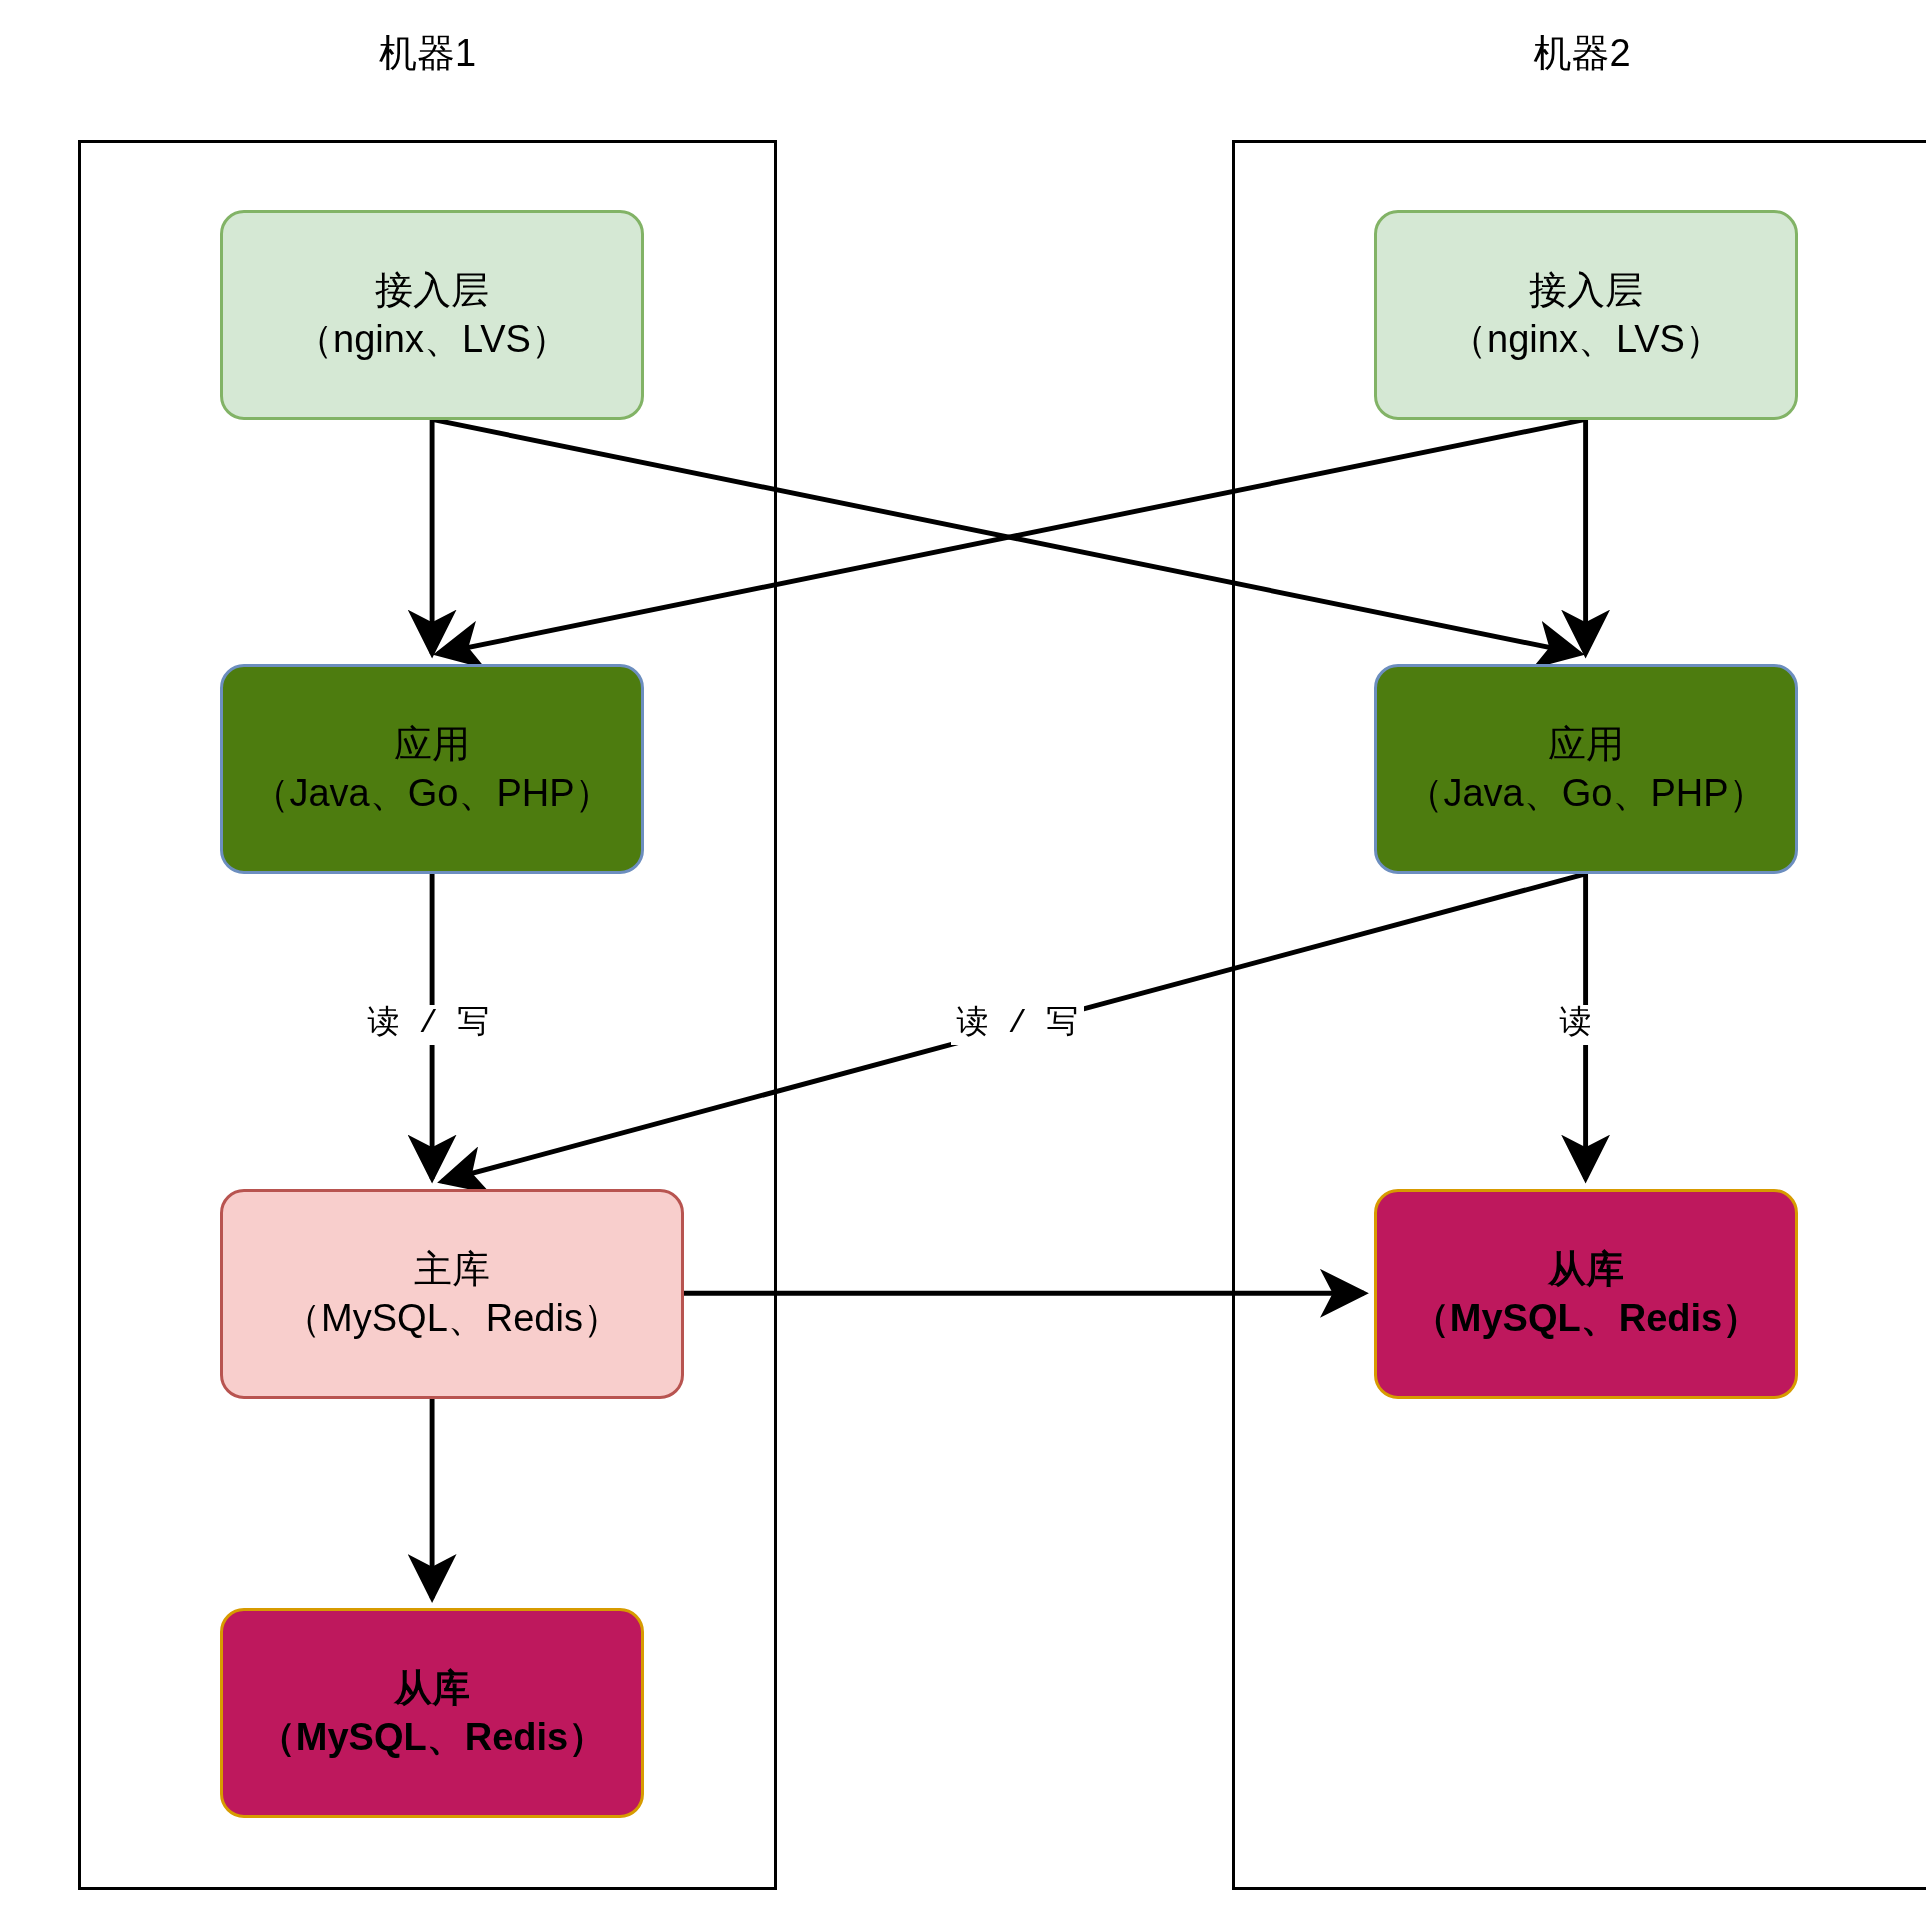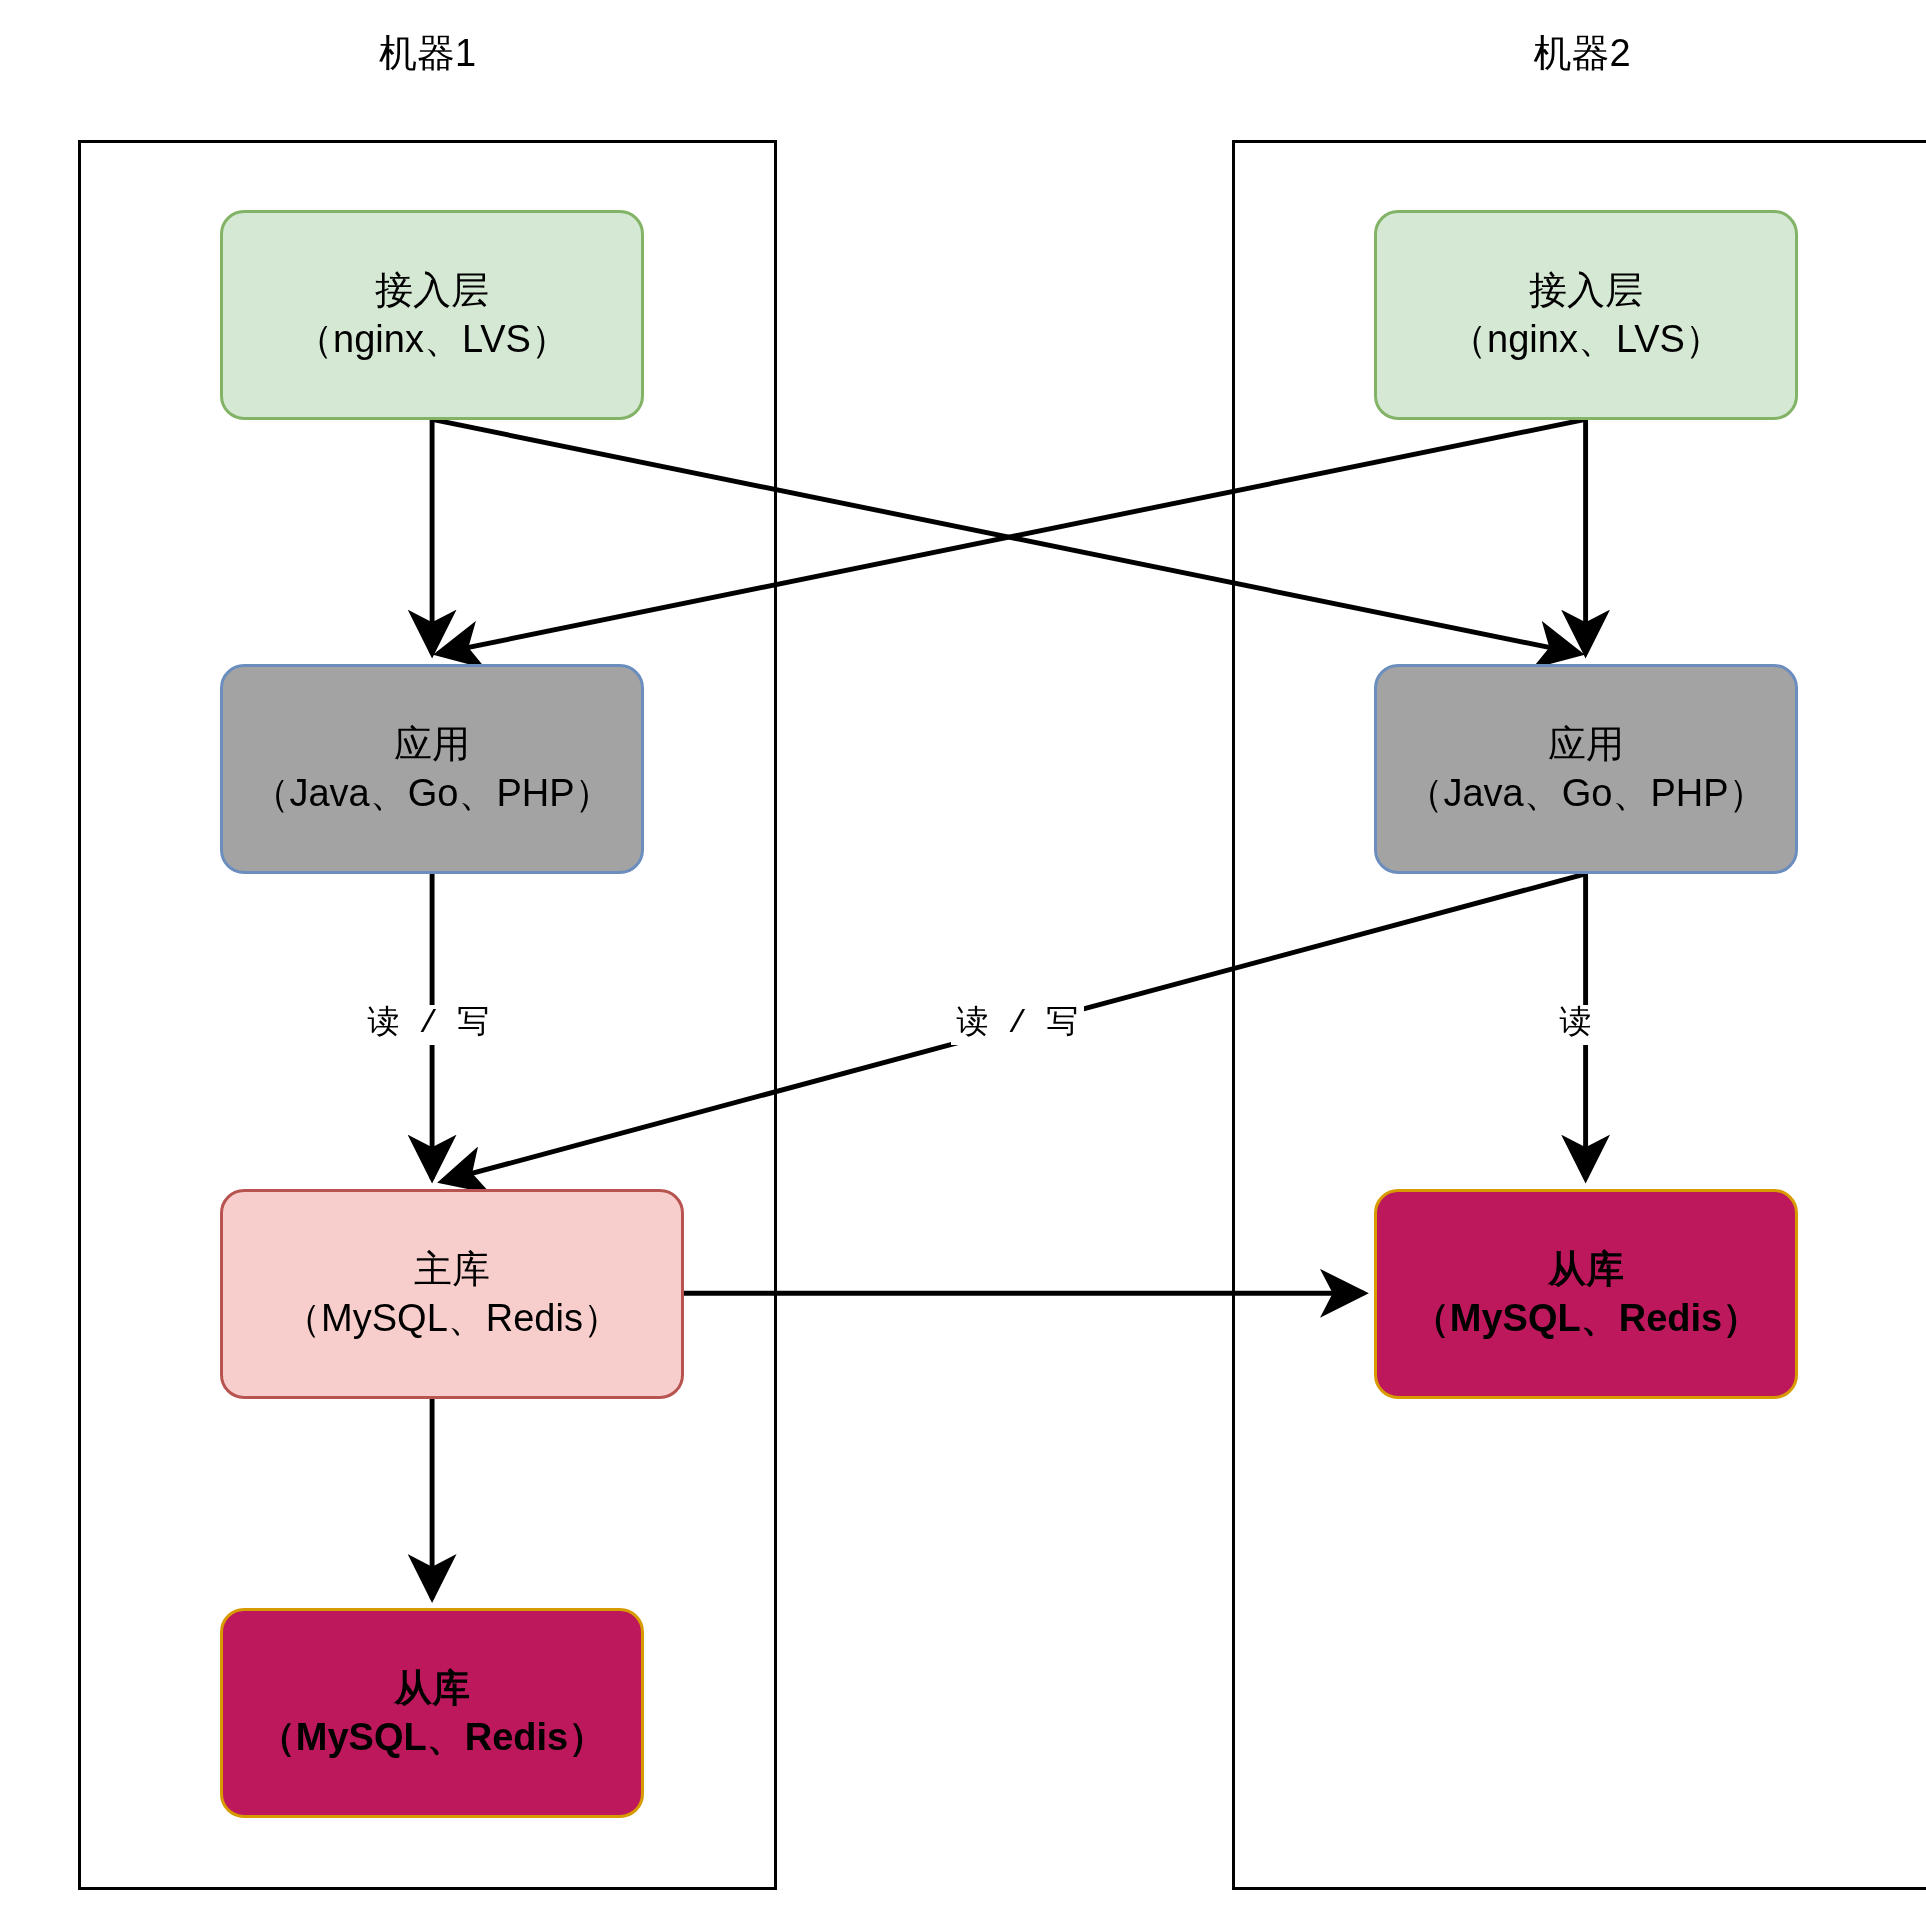--- a/index.html
+++ b/index.html
@@ -53,21 +53,21 @@
     justify-content: center;
     text-align: center;
     font-size: 38px;
     line-height: 1.28;
     color: #000000;
     z-index: 3;
   }
   .node .line1 { display: block; }
   .node .line2 { display: block; }
   .node-green  { background: #d5e8d4; border-color: #82b366; }
-  .node-blue   { background: #a3a3a3; border-color: #6c8ebf; }
+  .node-blue   { background: #4d7c0f; border-color: #6c8ebf; }
   .node-red    { background: #f8cecc; border-color: #b85450; }
   .node-orange { background: #be185d; border-color: #d79b00; font-weight: bold; }
   .edge-label {
     position: absolute;
     font-size: 32px;
     color: #000000;
     background: #ffffff;
     white-space: nowrap;
     padding: 1.4px 5.6px;
     z-index: 4;

